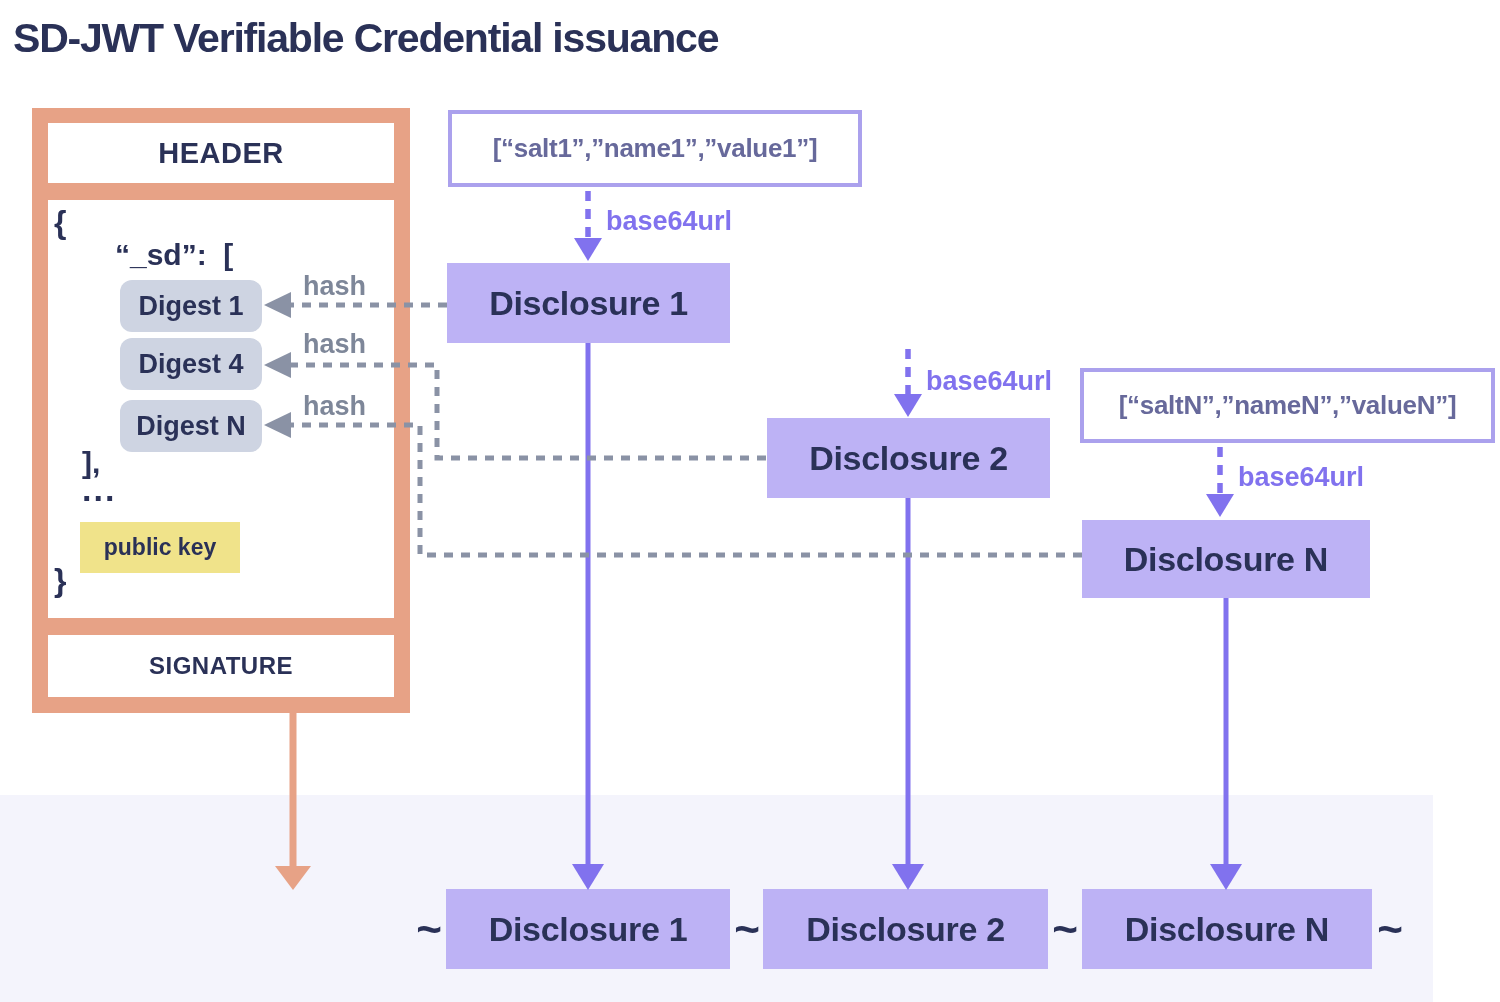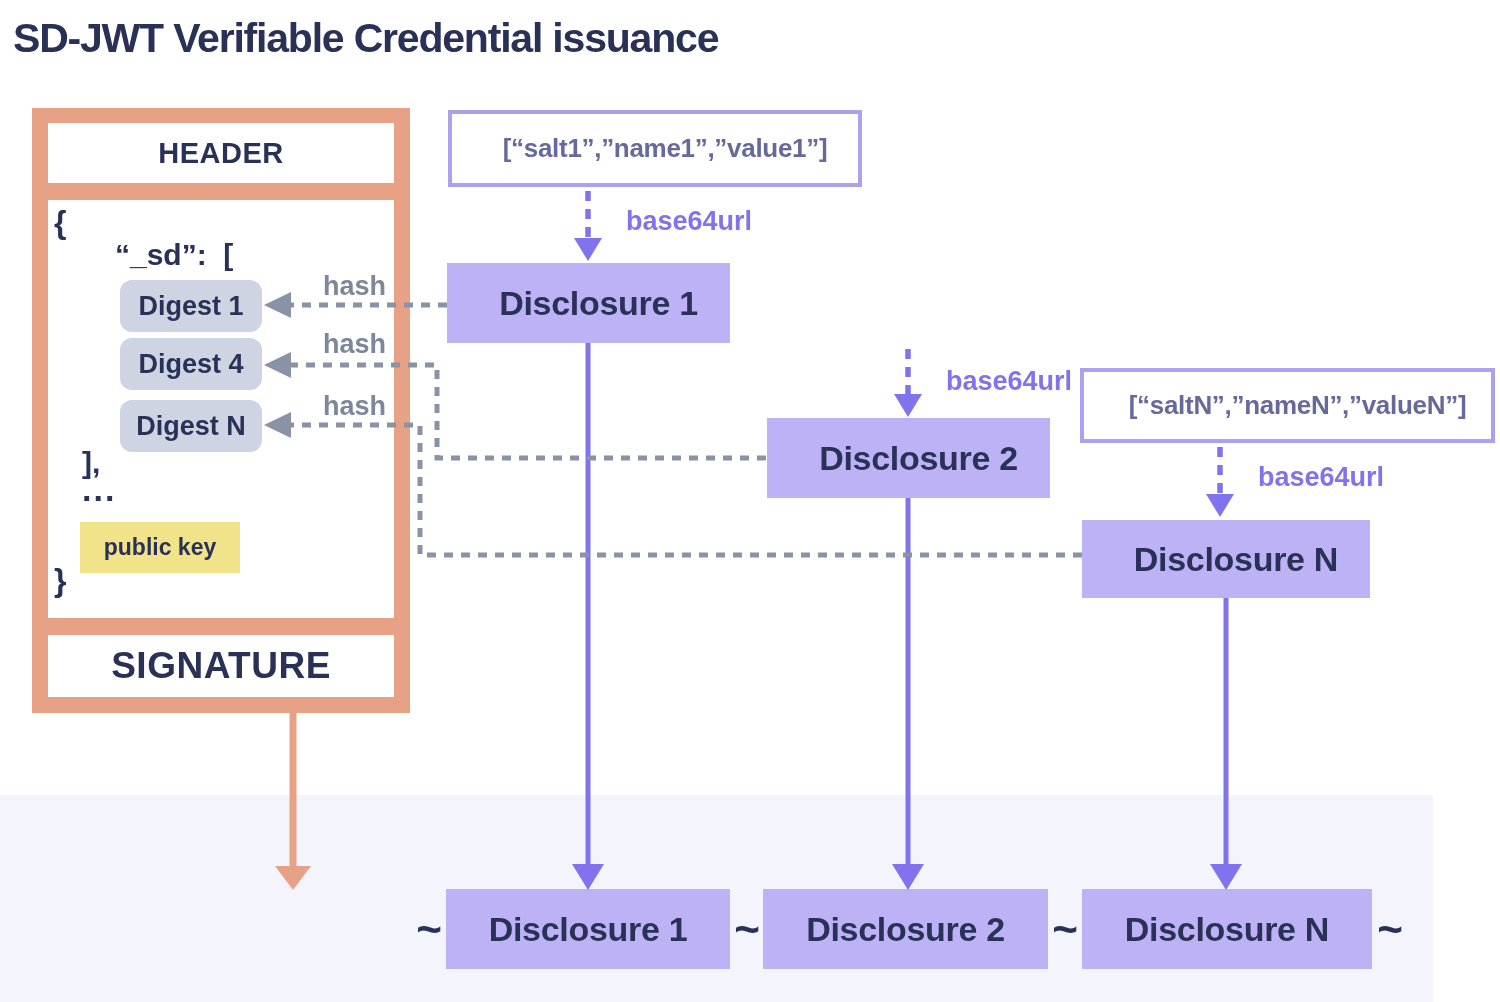--- a/index.html
+++ b/index.html
@@ -2,32 +2,32 @@
 <html style="--navy: #2A3157; --salmon: #E7A286; --purplefill: #BDB2F5; --purpleborder: #ABA1ED; --tupletext: #67699B; --accent: #8172EE; --grayline: #8A92A5; --graytext: #7E8799; --digestfill: #CED4E2; --yellow: #F0E38A; --bandbg: #F4F4FC; --white: #FFFFFF;"><head>
 <meta charset="utf-8">
 <style>
   html,body{margin:0;padding:0;background:#fff;}
   *{box-sizing:border-box;}
   .canvas{
     position:relative;width:1500px;height:1002px;overflow:hidden;background:#fff;
     font-family:"Liberation Sans","DejaVu Sans",sans-serif;
     font-weight:bold;color:var(--navy);
   }
-  .abs{position:absolute;padding-left:20px;}
+  .abs{position:absolute;}
   .center{display:flex;align-items:center;justify-content:center;}
 
   
   .title{margin:9px;position:absolute;left:4px;top:6px;font-size:41px;letter-spacing:-1.2px;color:var(--navy);}
 
   
   .jwt{left:32px;top:108px;width:378px;height:605px;background:var(--salmon);}
   .jwt-sec{position:absolute;left:16px;width:346px;background:var(--white);}
   .jwt-header{top:15px;height:60px;font-size:29px;letter-spacing:.5px;}
   .jwt-payload{top:92px;height:418px;}
-  .jwt-signature{top:527px;height:62px;font-size:37px;letter-spacing:.5px;}
+  .jwt-signature{top:527px;height:62px;font-size:24px;letter-spacing:.5px;}
   .code{position:absolute;color:var(--navy);}
   .brace{left:6px;font-size:32px;}
   .brace-open{top:4px;}
   .brace-close{top:362px;}
   .sd-open{left:34px;top:38px;font-size:30px;white-space:pre;margin-left:33px;}
   .sd-close{left:34px;top:246px;font-size:30px;}
   .ellipsis{left:34px;top:270px;font-size:34px;letter-spacing:2px;}
   .digest{position:absolute;left:72px;width:142px;height:52px;background:var(--digestfill);font-size:27px;border-radius:12px;}
   .digest-1{top:80px;}
   .digest-2{top:138px;}

